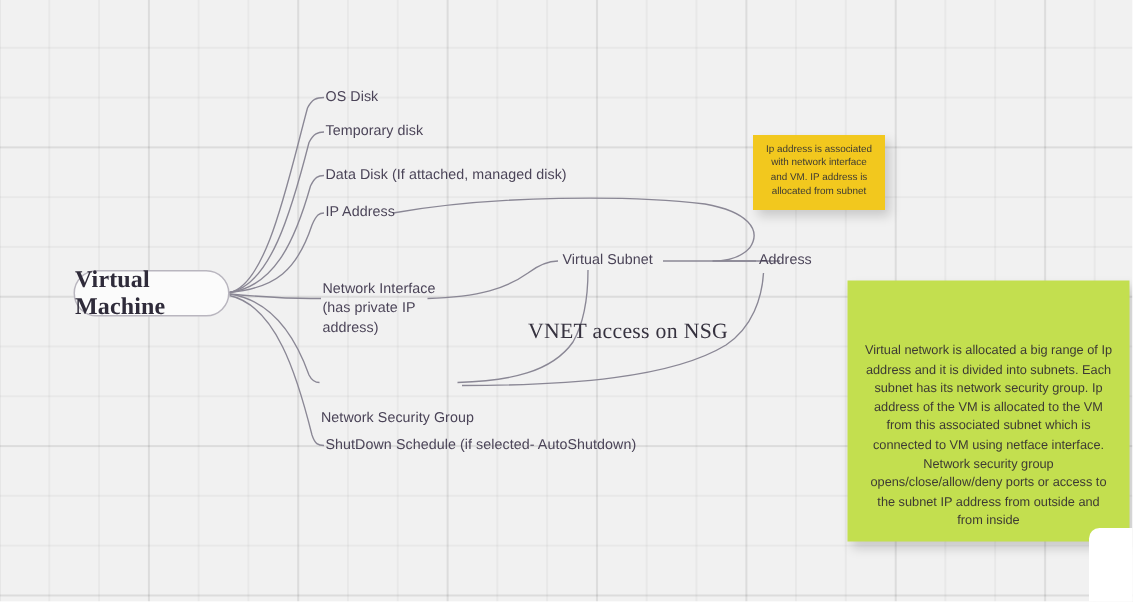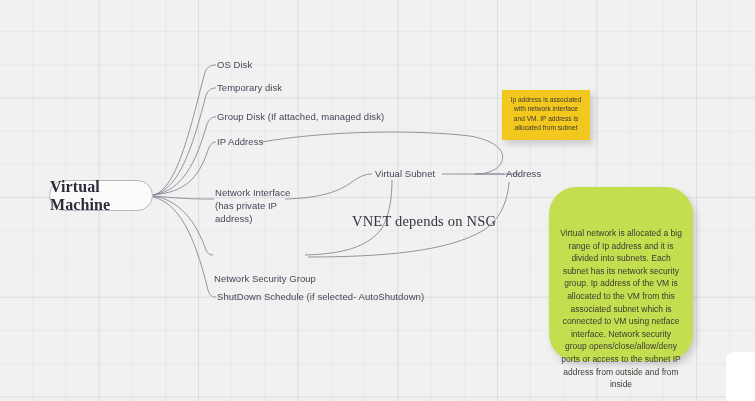--- a/index.html
+++ b/index.html
@@ -84,29 +84,28 @@
     left: 502px;
     top: 90px;
     width: 88px;
     height: 50px;
     background: #f2c81e;
     font-size: 6.6px;
     line-height: 9.4px;
     padding: 5px 6px 0 6px;
   }
   #note-vnet {
-    left: 549px;
+    left: 565px;
     top: 187px;
-    width: 144px;
+    width: 188px;
     height: 174px;
     background: #c3df4f;
     font-size: 8.5px;
     line-height: 12.6px;
     padding: 40px 11px 0 11px;
-    border-radius: 27px;
   }
   #corner-panel {
     position: absolute;
     left: 726px;
     top: 352px;
     width: 40px;
     height: 60px;
     background: #ffffff;
     border-top-left-radius: 7px;
   }
@@ -136,31 +135,31 @@
 
     <path class="edge" d="M308,257 C380,257 448,252 484,230 C502,218 508,198 509,182"></path>
   </svg>
 
   <div id="vm-node">
     <span id="vm-node-label">Virtual Machine</span>
   </div>
 
   <div class="node-label" style="left:217px; top:58px;">OS Disk</div>
   <div class="node-label" style="left:217px; top:81px;">Temporary disk</div>
-  <div class="node-label" style="left:217px; top:110px;">Group Disk (If attached, managed disk)</div>
+  <div class="node-label" style="left:217px; top:110px;">Data Disk (If attached, managed disk)</div>
   <div class="node-label" style="left:217px; top:135px;">IP Address</div>
   <div class="node-label" style="left:215px; top:186px;">Network Interface
 (has private IP
 address)</div>
   <div class="node-label" style="left:214px; top:248px;margin-top:24px;">Network Security Group</div>
   <div class="node-label" style="left:217px; top:290px;">ShutDown Schedule (if selected- AutoShutdown)</div>
 
   <div class="node-label" style="left:375px; top:167px;">Virtual Subnet</div>
   <div class="node-label" style="left:506px; top:167px;">Address</div>
 
-  <div id="vnet-nsg-caption">VNET depends on NSG</div>
+  <div id="vnet-nsg-caption">VNET access on NSG</div>
 
   <div class="sticky" id="note-ip">Ip address is associated with network interface and VM. IP address is allocated from subnet</div>
   <div class="sticky" id="note-vnet">Virtual network is allocated a big range of Ip address and it is divided into subnets. Each subnet has its network security group. Ip address of the VM is allocated to the VM from this associated subnet which is connected to VM using netface interface. Network security group opens/close/allow/deny ports or access to the subnet IP address from outside and from inside</div>
 
   <div id="corner-panel"></div>
 
 </div>
 
 </body></html>

